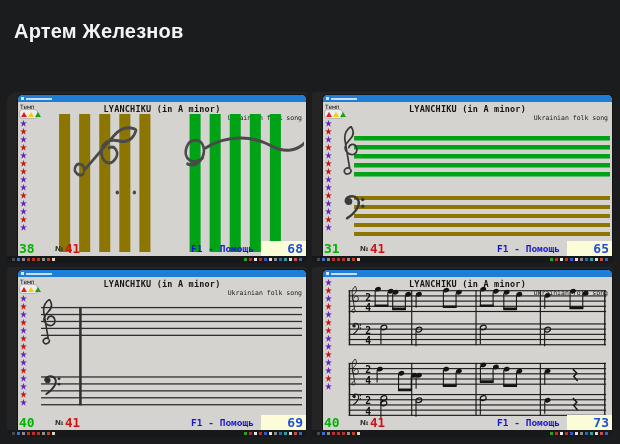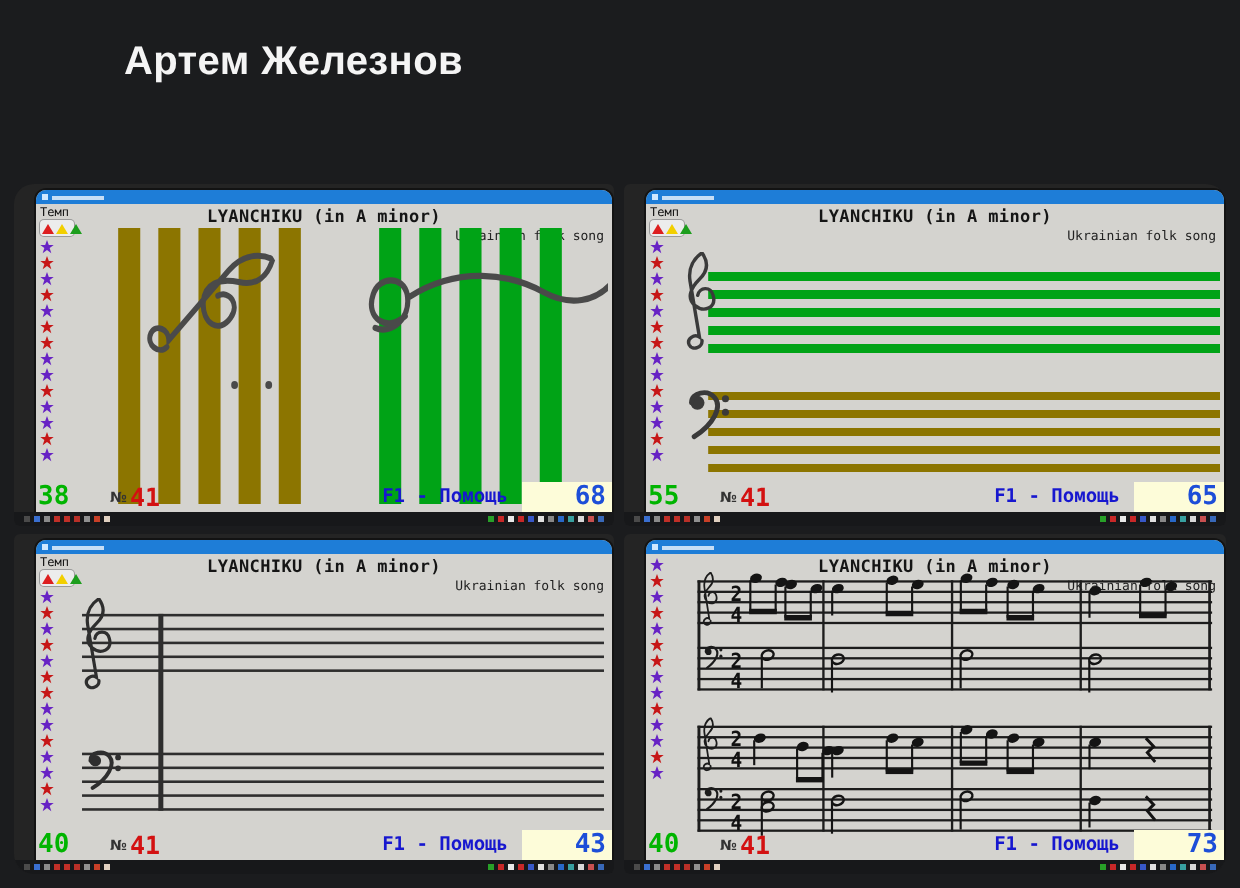--- a/index.html
+++ b/index.html
@@ -1,21 +1,21 @@
 <!DOCTYPE html>
 <html><head>
 <meta charset="utf-8">
 <style>
   * { margin:0; padding:0; box-sizing:border-box; }
   html,body { width:620px; height:444px; background:#1b1c1e; overflow:hidden; position:relative;
               font-family:"Liberation Sans", sans-serif; }
 
   
   .chat-header { position:absolute; left:14px; top:20px; }
-  .chat-name   { font:700 20px "Liberation Sans", sans-serif; color:#f4f4f4; letter-spacing:.2px;margin-left:48px; }
+  .chat-name   { font:700 20px "Liberation Sans", sans-serif; color:#f4f4f4; letter-spacing:.2px; }
   .chat-status { margin-top:7px; font:18px "Liberation Sans", sans-serif; color:#85898e; }
 
   
   .shot { position:absolute; width:300px; background:#242424; overflow:hidden; }
   #shot1 { left:7px;   top:92px;  height:171px; border-radius:10px 3px 3px 3px; }
   #shot2 { left:312px; top:92px;  height:171px; width:301px; border-radius:3px 10px 3px 3px; }
   #shot3 { left:7px;   top:267px; height:170px; border-radius:3px 3px 3px 10px; }
   #shot4 { left:312px; top:267px; height:170px; width:301px; border-radius:3px 3px 10px 3px; }
 
   .win { position:absolute; left:11px; top:3px; right:1px; bottom:7px;
@@ -235,21 +235,21 @@
             <rect x="12" y="90" width="254" height="4"></rect>
               <rect x="12" y="99" width="254" height="4"></rect>
             <rect x="12" y="108" width="254" height="4"></rect>
           </g>
           <g transform="translate(1,70) scale(1.35)" color="#3a3a3a">
             <use href="#sym-bass" width="18" height="22"></use>
           </g>
         </svg>
       </div>
       <div class="statusrow">
-        <span class="counter">55</span>
+        <span class="counter">31</span>
         <span class="msign">№</span>
         <span class="mnum">41</span>
         <span class="help">F1 - Помощь</span>
         <span class="valbox"></span>
         <span class="val">65</span>
       </div>
     </div>
   </div>
   <div class="taskbar">
     <div class="tray tray-left">
@@ -339,21 +339,21 @@
           </g>
           <rect x="42" y="8" width="2.5" height="99.3" fill="#2e2e2e"></rect>
         </svg>
       </div>
       <div class="statusrow">
         <span class="counter">40</span>
         <span class="msign">№</span>
         <span class="mnum">41</span>
         <span class="help">F1 - Помощь</span>
         <span class="valbox"></span>
-        <span class="val">43</span>
+        <span class="val">69</span>
       </div>
     </div>
   </div>
   <div class="taskbar">
     <div class="tray tray-left">
         <div class="dot" style="background: rgb(74, 74, 74);"></div>
         <div class="dot" style="background: rgb(58, 111, 208);"></div>
         <div class="dot" style="background: rgb(138, 138, 138);"></div>
         <div class="dot" style="background: rgb(192, 48, 40);"></div>
         <div class="dot" style="background: rgb(192, 48, 40);"></div>

